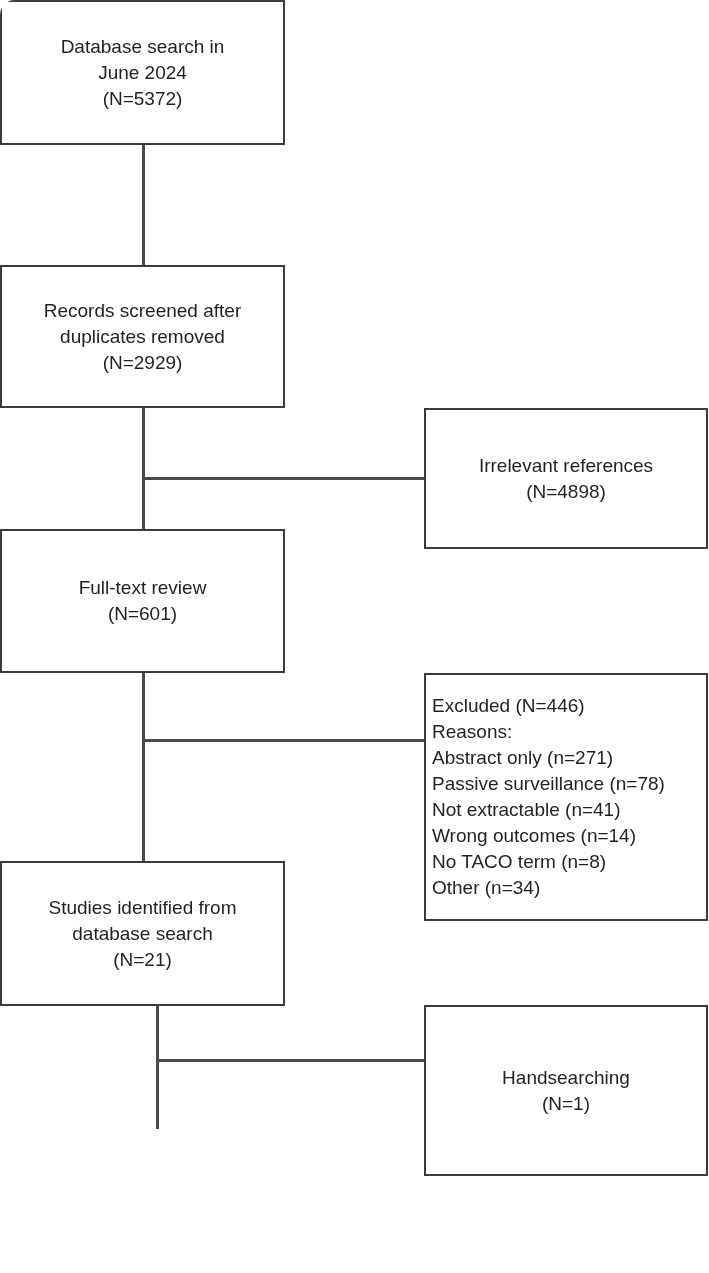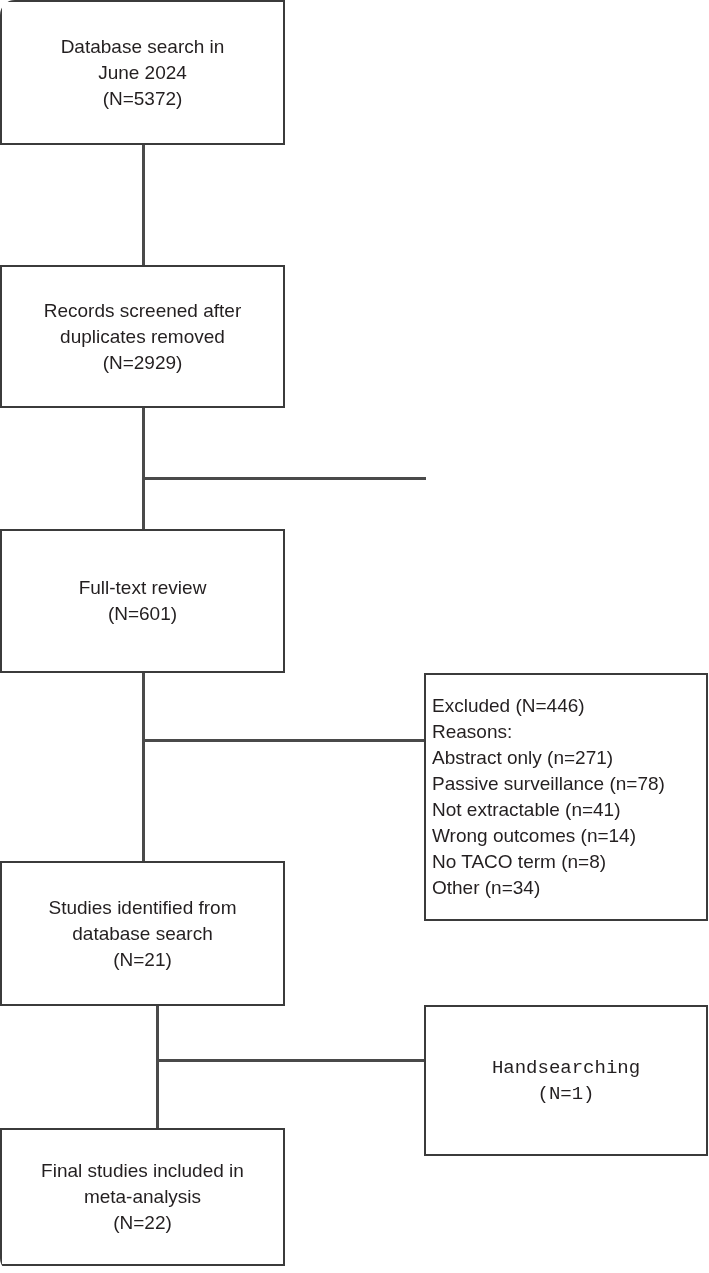--- a/index.html
+++ b/index.html
@@ -72,20 +72,24 @@
 June 2024
 (N=5372)</div>
   </div>
 
   <div class="node" style="left:0px; top:265px; width:285px; height:143px;">
     <div class="node-text">Records screened after
 duplicates removed
 (N=2929)</div>
   </div>
 
+  <div class="node" style="left:424px; top:408px; width:284px; height:141px;">
+    <div class="node-text">Irrelevant references
+(N=4898)</div>
+  </div>
 
   <div class="node" style="left:0px; top:529px; width:285px; height:144px;">
     <div class="node-text">Full-text review
 (N=601)</div>
   </div>
 
   <div class="node align-left" style="left:424px; top:673px; width:284px; height:248px;">
     <div class="node-text">Excluded (N=446)
 Reasons:
 Abstract only (n=271)
@@ -95,24 +99,19 @@
 No TACO term (n=8)
 Other (n=34)</div>
   </div>
 
   <div class="node" style="left:0px; top:861px; width:285px; height:145px;">
     <div class="node-text">Studies identified from
 database search
 (N=21)</div>
   </div>
 
-  <div class="node" style="left:424px; top:1005px; width:284px; height:151px;font-family:Liberation Mono, monospace;">
+  <div class="node" style="left:424px; top:1005px; width:284px; height:171px;">
     <div class="node-text">Handsearching
 (N=1)</div>
   </div>
 
-  <div class="node" style="left:0px; top:1128px; width:285px; height:138px;">
-    <div class="node-text">Final studies included in
-meta-analysis
-(N=22)</div>
-  </div>
 
 </div>
 
 </body></html>

